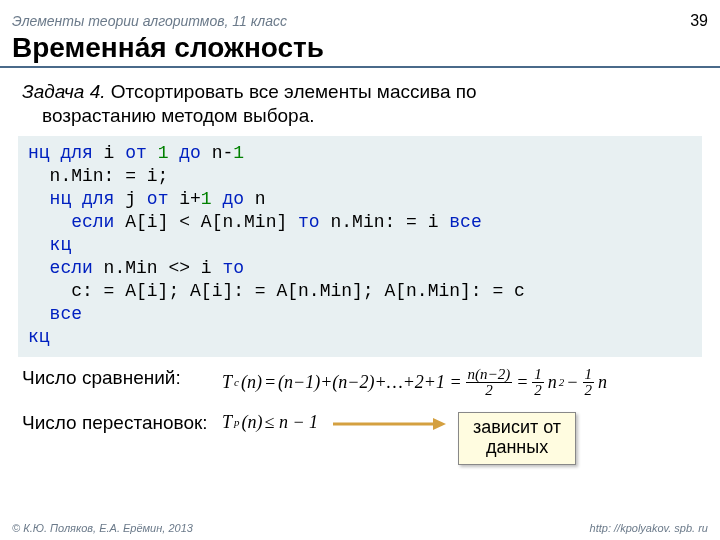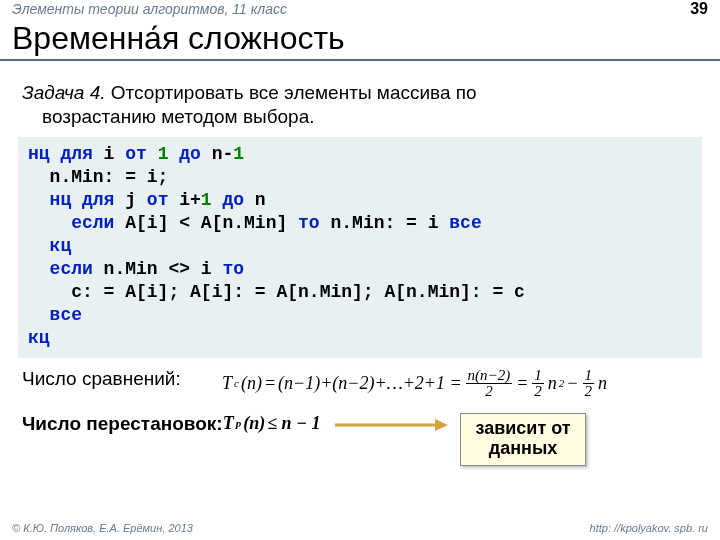--- a/index.html
+++ b/index.html
@@ -1,37 +1,37 @@
 <!DOCTYPE html>
 <html><head>
 <meta charset="utf-8">
 <style>
   * { margin: 0; padding: 0; box-sizing: border-box; }
   body { width: 720px; height: 540px; background: #fff; font-family: Arial, sans-serif; overflow: hidden; position: relative; }
-  .header-bar { display: flex; justify-content: space-between; align-items: center; padding: 0 12px 2px 12px; }
+  .header-bar { display: flex; justify-content: space-between; align-items: center; padding: 12px 12px 2px 12px; }
   .course-label { color: #6b7a8a; font-style: italic; font-size: 14px; }
-  .page-num { font-weight: bold; font-size: 16px; }
-  .title { font-size: 32px; font-weight: normal; padding: 0 12px 2px 12px; border-bottom: 2px solid #4a6a8a; margin-bottom: 20px; }
+  .page-num { font-weight: normal; font-size: 16px; }
+  .title { font-size: 28px; font-weight: bold; padding: 0 12px 2px 12px; border-bottom: 2px solid #4a6a8a; margin-bottom: 12px; }
   .task { padding: 0 22px 6px 22px; font-size: 19px; line-height: 1.25; }
   .task-label { font-style: italic; }
   .task-indent { padding-left: 20px; }
-  .code-block { margin: 2px 18px 10px 18px; background: #e8f0f2; padding: 6px 0 8px 10px; font-family: "Courier New", monospace; font-size: 18px; font-weight: bold; line-height: 1.28; white-space: pre; }
+  .code-block { margin: 2px 18px 10px 18px; background: #e8f0f2; padding: 6px 0 8px 10px; font-family: "Courier New", monospace; font-size: 18px; font-weight: normal; line-height: 1.28; white-space: pre; }
   .kw { color: #0020c0; }
   .num { color: #008000; }
   .body-row { display: flex; align-items: flex-start; padding: 0 22px; margin-bottom: 6px; font-size: 19px; }
   .body-row .label { min-width: 200px; }
   .formula { font-family: "Times New Roman", serif; font-style: italic; font-size: 18px; display: flex; align-items: center; gap: 2px; }
   .sub { font-size: 11px; font-style: italic; vertical-align: sub; }
   .frac { display: inline-flex; flex-direction: column; align-items: center; font-size: 15px; line-height: 1; margin: 0 2px; }
   .frac .top { border-bottom: 1px solid #000; padding: 0 2px; }
   .frac .bot { padding: 0 2px; }
   .arrow-svg { margin: 0 10px; }
   .note-box { background: #fffce0; border: 1px solid #888; padding: 4px 14px 6px 14px; font-size: 18px; text-align: center; line-height: 1.15; box-shadow: 2px 2px 3px rgba(0,0,0,0.25); }
   .footer { position: absolute; bottom: 6px; left: 0; right: 0; display: flex; justify-content: space-between; padding: 0 12px; font-size: 11px; font-style: italic; color: #6b7a8a; }
-  .perm-row { margin-top: 14px; font-weight: bold; }
+  .perm-row { margin-top: 14px; }
 </style>
 </head>
 <body>
 
 <div class="header-bar">
   <span class="course-label">Элементы теории алгоритмов, 11 класс</span>
   <span class="page-num">39</span>
 </div>
 
 <div class="title">Временна́я сложность</div>

